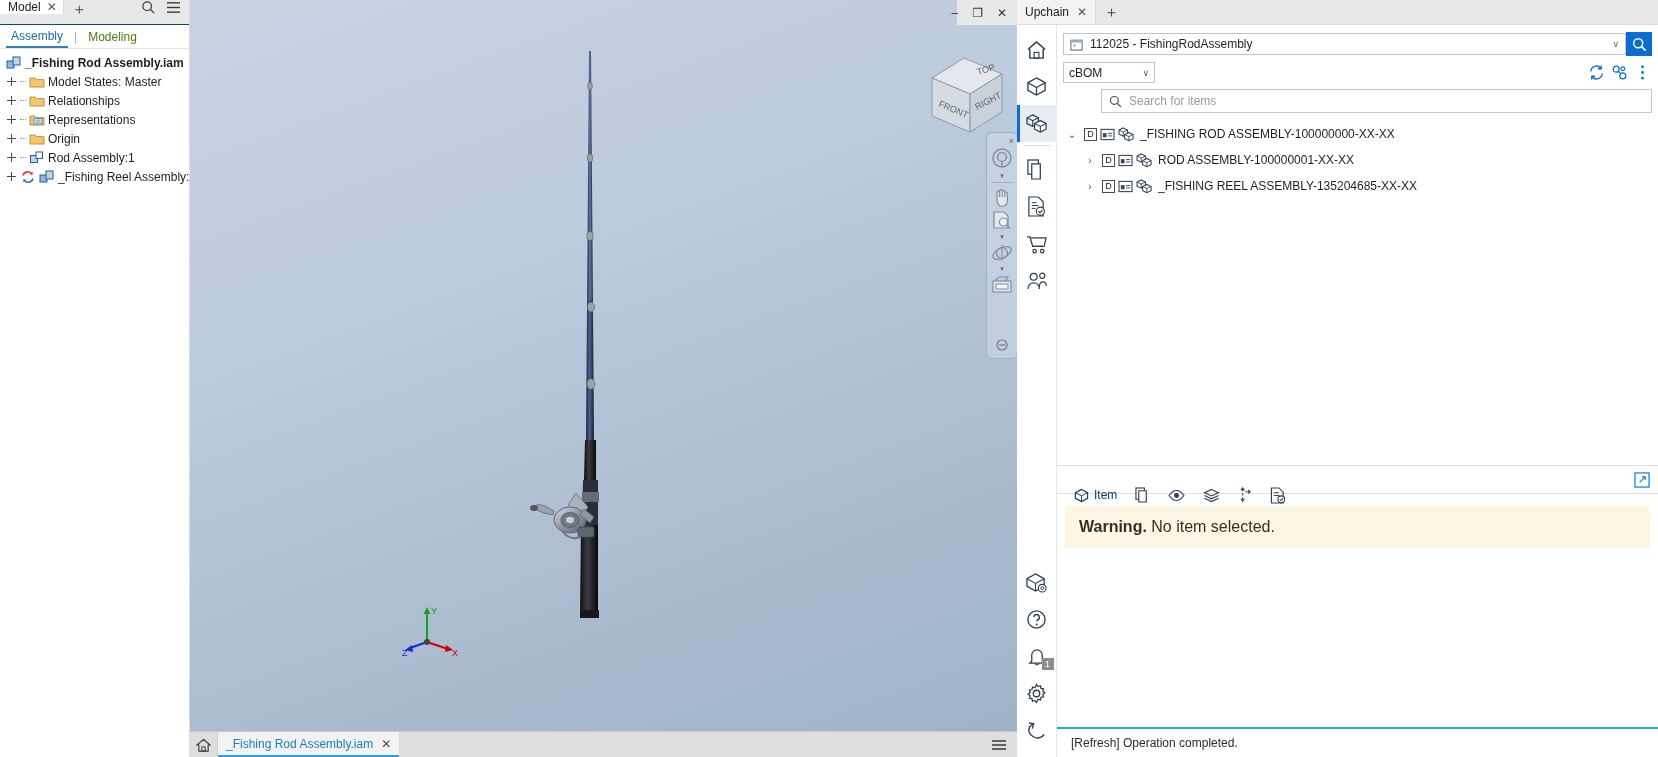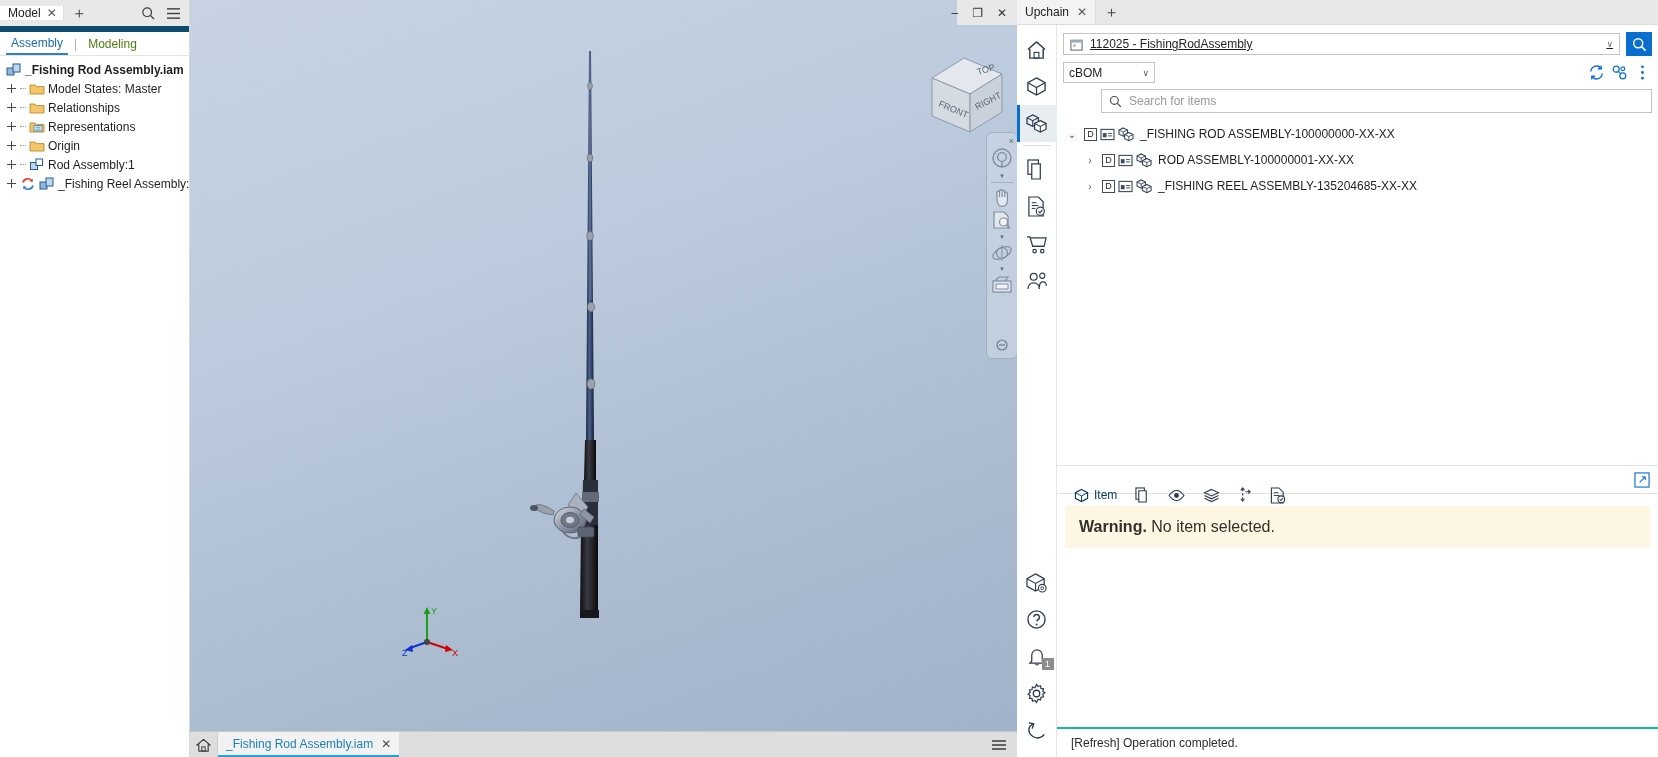--- a/index.html
+++ b/index.html
@@ -13,22 +13,22 @@
   }
   .app { position: relative; width: 1658px; height: 757px; display: flex; }
 
   
   .inv-browser {
     width: 190px; height: 757px; background: #ffffff;
     border-right: 1px solid #d9d9d9;
     display: flex; flex-direction: column;
   }
   .inv-tabrow {
-    height: 32px; background: #e8e8e8; display: flex; align-items: center;
-    border-bottom: 6px solid #0c4a6e; position: relative;
+    height: 25px; background: #e8e8e8; display: flex; align-items: flex-start;
+    border-bottom: 1px solid #0c4a6e; position: relative;
   }
   .inv-tab {
     background: #ffffff; display: flex; align-items: center;
     padding: 0 6px 0 8px; gap: 6px; font-size: 12px; color: #222;
     border-right: 1px solid #dcdcdc;
   }
   .inv-tab .x { font-size: 12px; color: #555; cursor: pointer; }
   .inv-plus { display: flex; align-items: center; padding: 0 8px; font-size: 15px; color: #444; cursor: pointer; }
   .inv-tabrow-right { margin-left: auto; display: flex; align-items: center; gap: 10px; padding-right: 8px; }
   .inv-tabrow-right svg { display: block; }
@@ -125,21 +125,21 @@
   }
   .rail-ico.active { background: #e8edf2; box-shadow: inset 3px 0 0 #0a6ed1; }
   .rail-sep { width: 28px; height: 1px; background: #e0e0e0; margin: 3px 0 5px; }
   .rail-badge {
     position: absolute; right: 3px; bottom: 5px; background: #8c8c8c; color: #fff;
     font-size: 9px; line-height: 12px; min-width: 12px; text-align: center; padding: 0 2px;
   }
 
   .plm-main { flex: 1; display: flex; flex-direction: column; min-width: 0; }
 
-  .plm-search-row { display: flex; align-items: center; gap: 6px; padding: 7px 6px 0 6px; text-decoration: underline; }
+  .plm-search-row { display: flex; align-items: center; padding: 7px 6px 0 6px; }
   .plm-combo {
     flex: 1; height: 22px; border: 1px solid #c4c4c4; background: #fff;
     display: flex; align-items: center; gap: 7px; padding: 0 6px; font-size: 12px;
   }
   .plm-combo .caret { margin-left: auto; font-size: 9px; color: #666; }
   .search-sq {
     width: 26px; height: 24px; background: #0a6ed1; display: flex;
     align-items: center; justify-content: center; cursor: pointer;
   }
 

